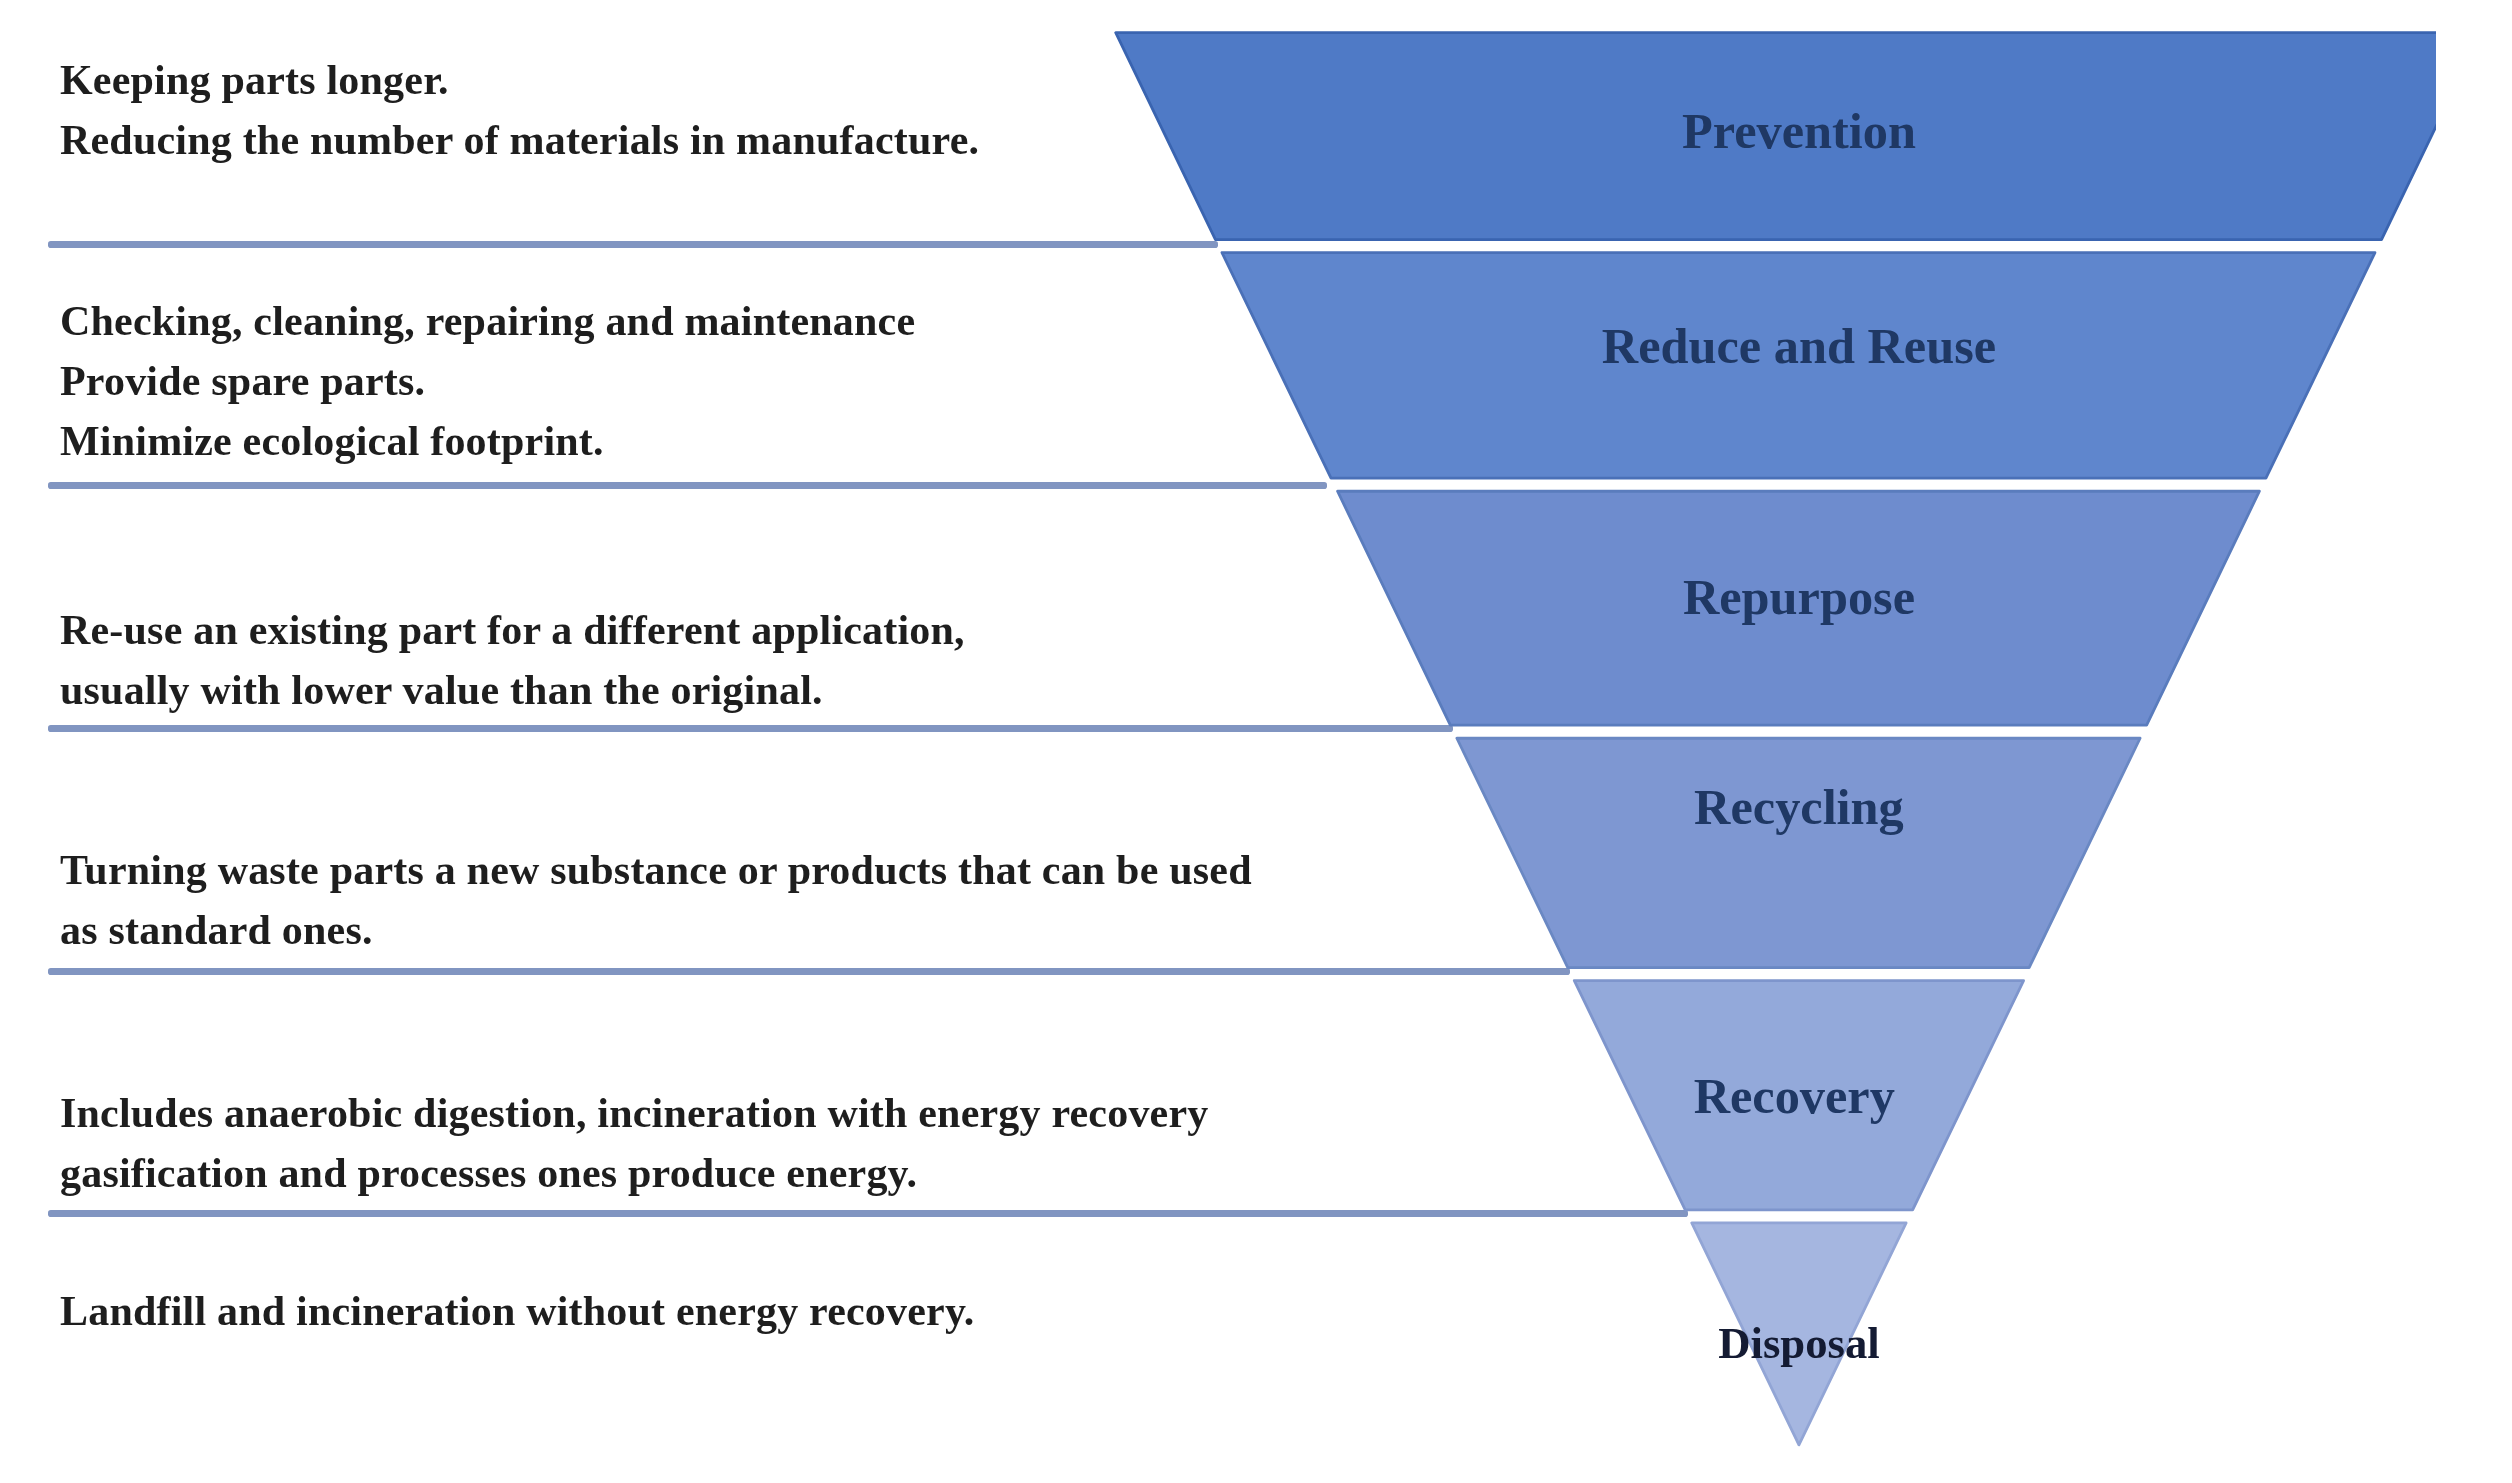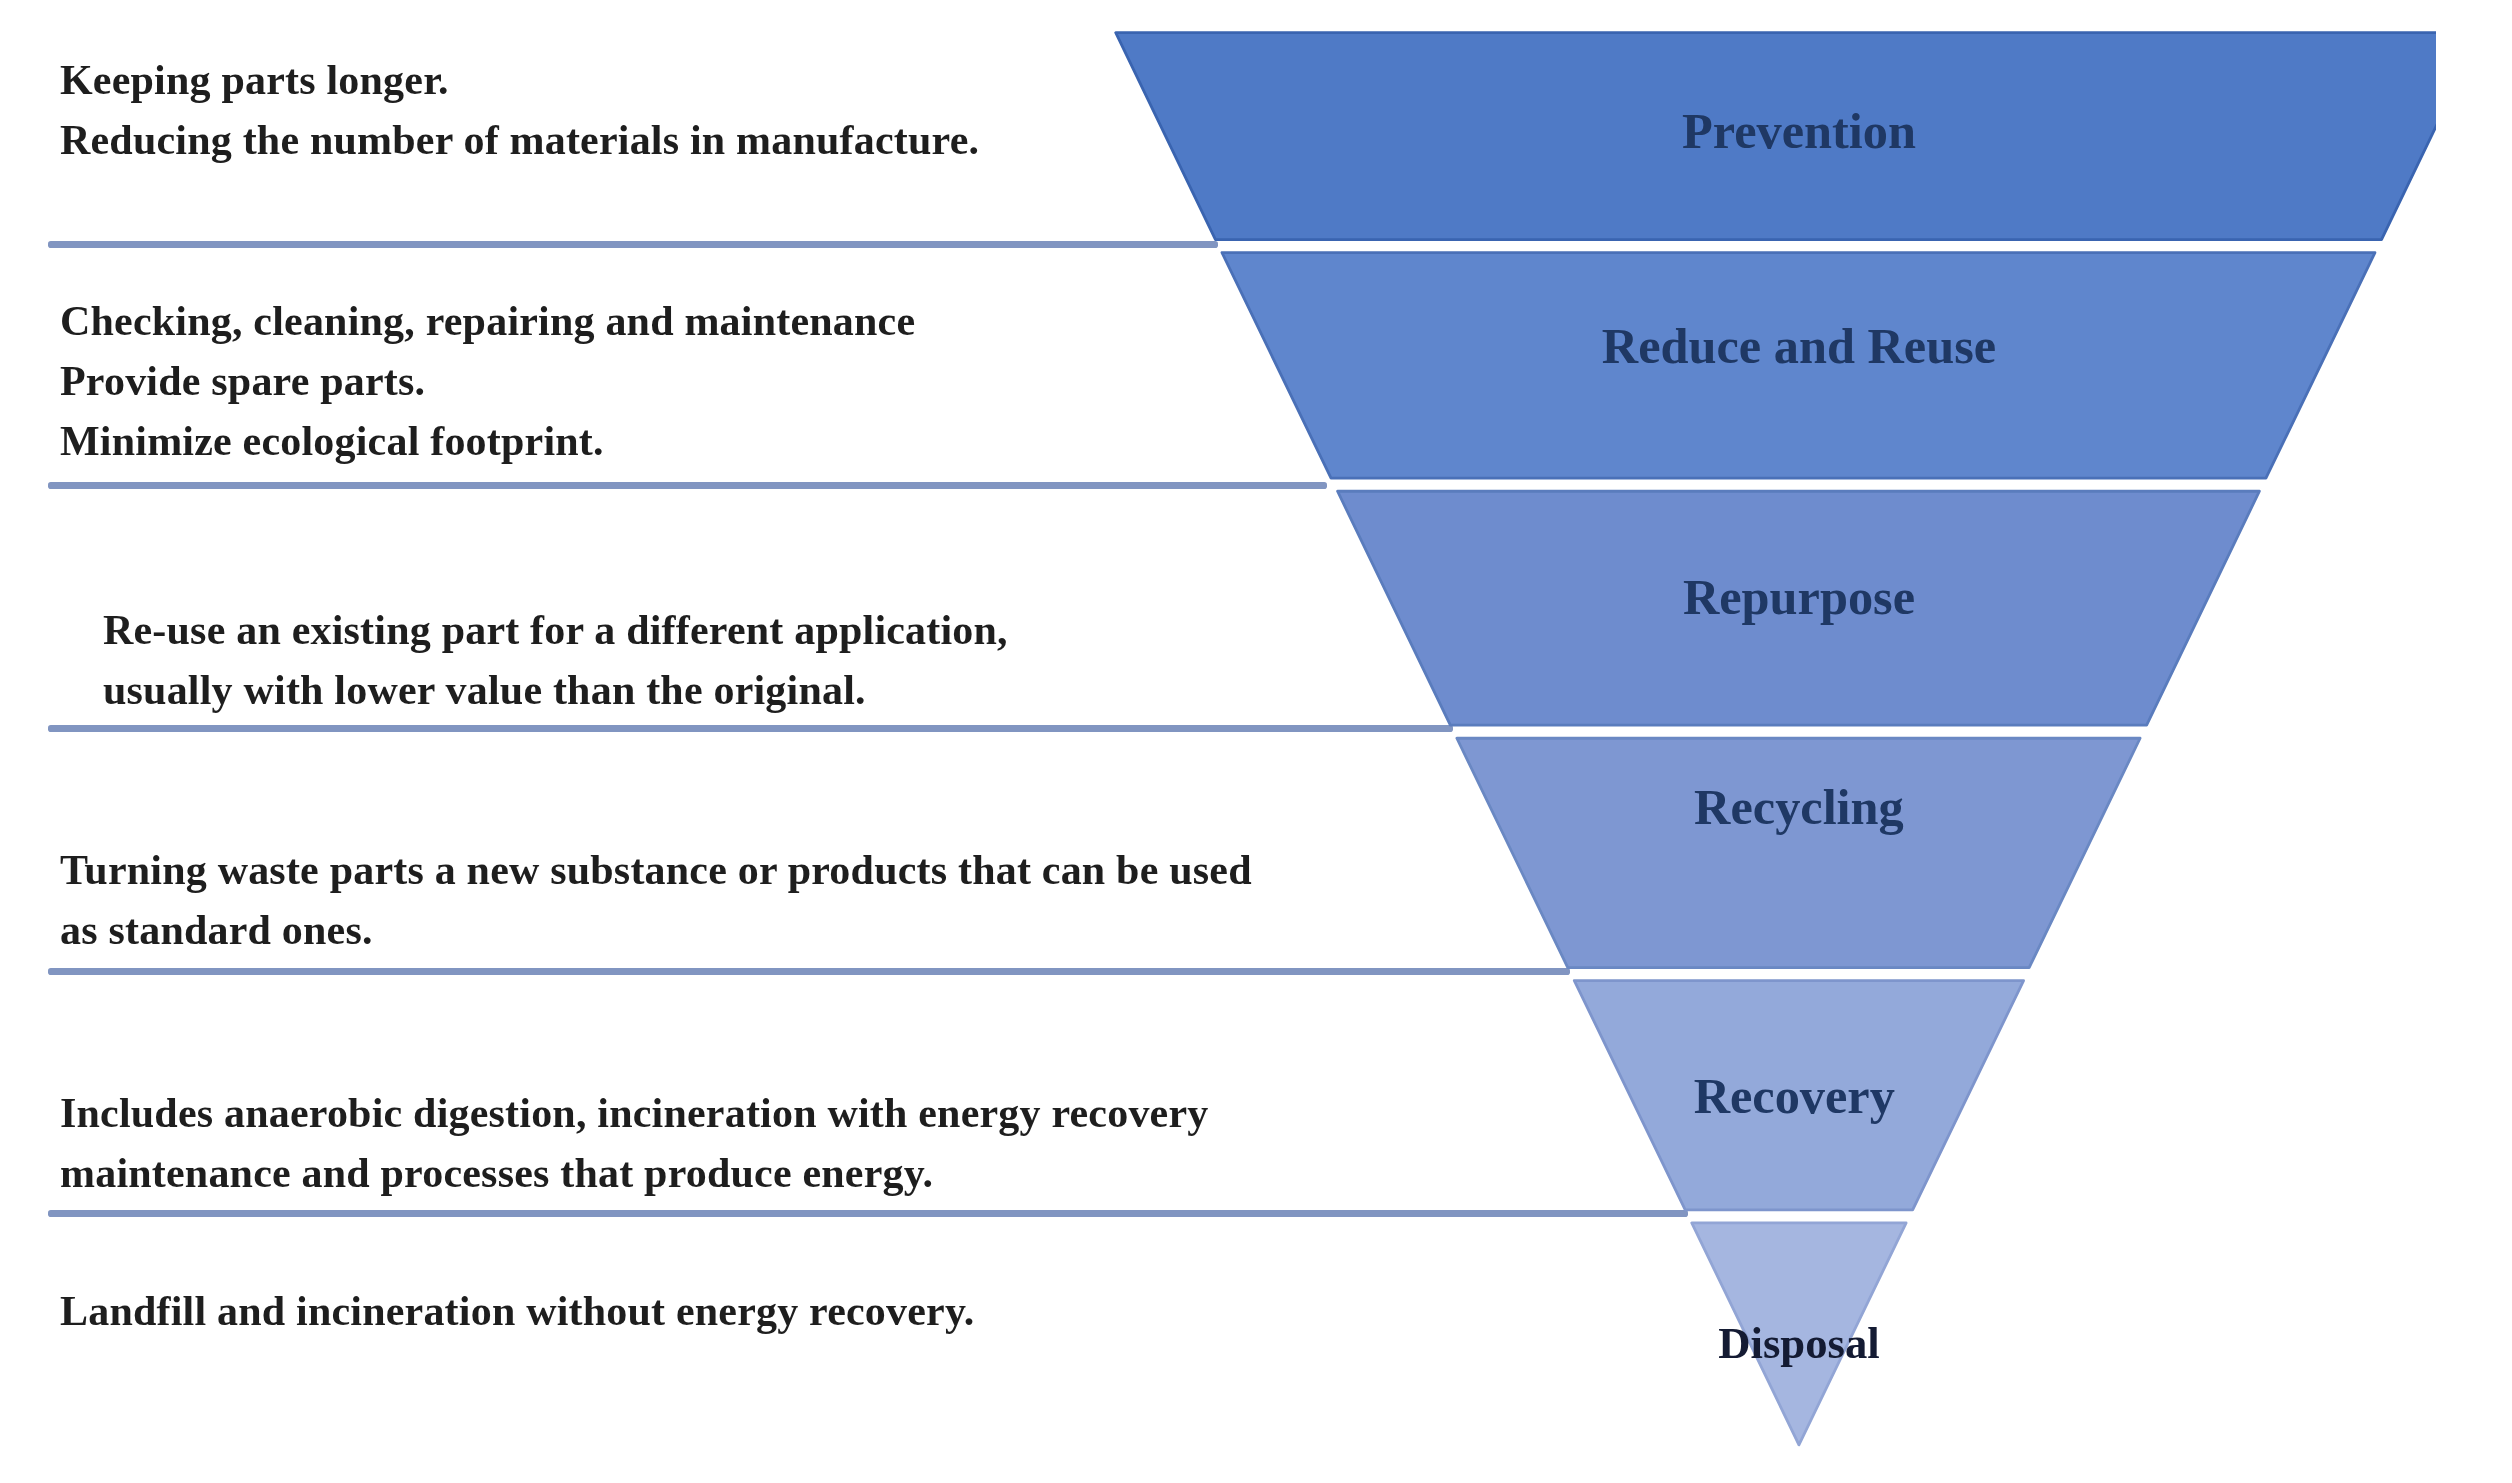--- a/index.html
+++ b/index.html
@@ -58,33 +58,33 @@
     <div>Keeping parts longer.</div>
     <div>Reducing the number of materials in manufacture.</div>
   </div>
 
   <div class="desc-block" style="top:291px;">
     <div>Checking, cleaning, repairing and maintenance</div>
     <div>Provide spare parts.</div>
     <div>Minimize ecological footprint.</div>
   </div>
 
-  <div class="desc-block" style="top:600px;margin-left:43px;">
+  <div class="desc-block" style="top:600px;">
     <div>Re-use an existing part for a different application,</div>
     <div>usually with lower value than the original.</div>
   </div>
 
   <div class="desc-block" style="top:840px;">
     <div>Turning waste parts a new substance or products that can be used</div>
     <div>as standard ones.</div>
   </div>
 
   <div class="desc-block" style="top:1083px;">
     <div>Includes anaerobic digestion, incineration with energy recovery</div>
-    <div>maintenance and processes that produce energy.</div>
+    <div>gasification and processes ones produce energy.</div>
   </div>
 
   <div class="desc-block" style="top:1281px;text-align:right;">
     <div>Landfill and incineration without energy recovery.</div>
   </div>
 
   <div class="sep-line" style="top:241px;  width:1170px;"></div>
   <div class="sep-line" style="top:482px;  width:1279px;"></div>
   <div class="sep-line" style="top:725px;  width:1405px;"></div>
   <div class="sep-line" style="top:968px; width:1522px;"></div>

